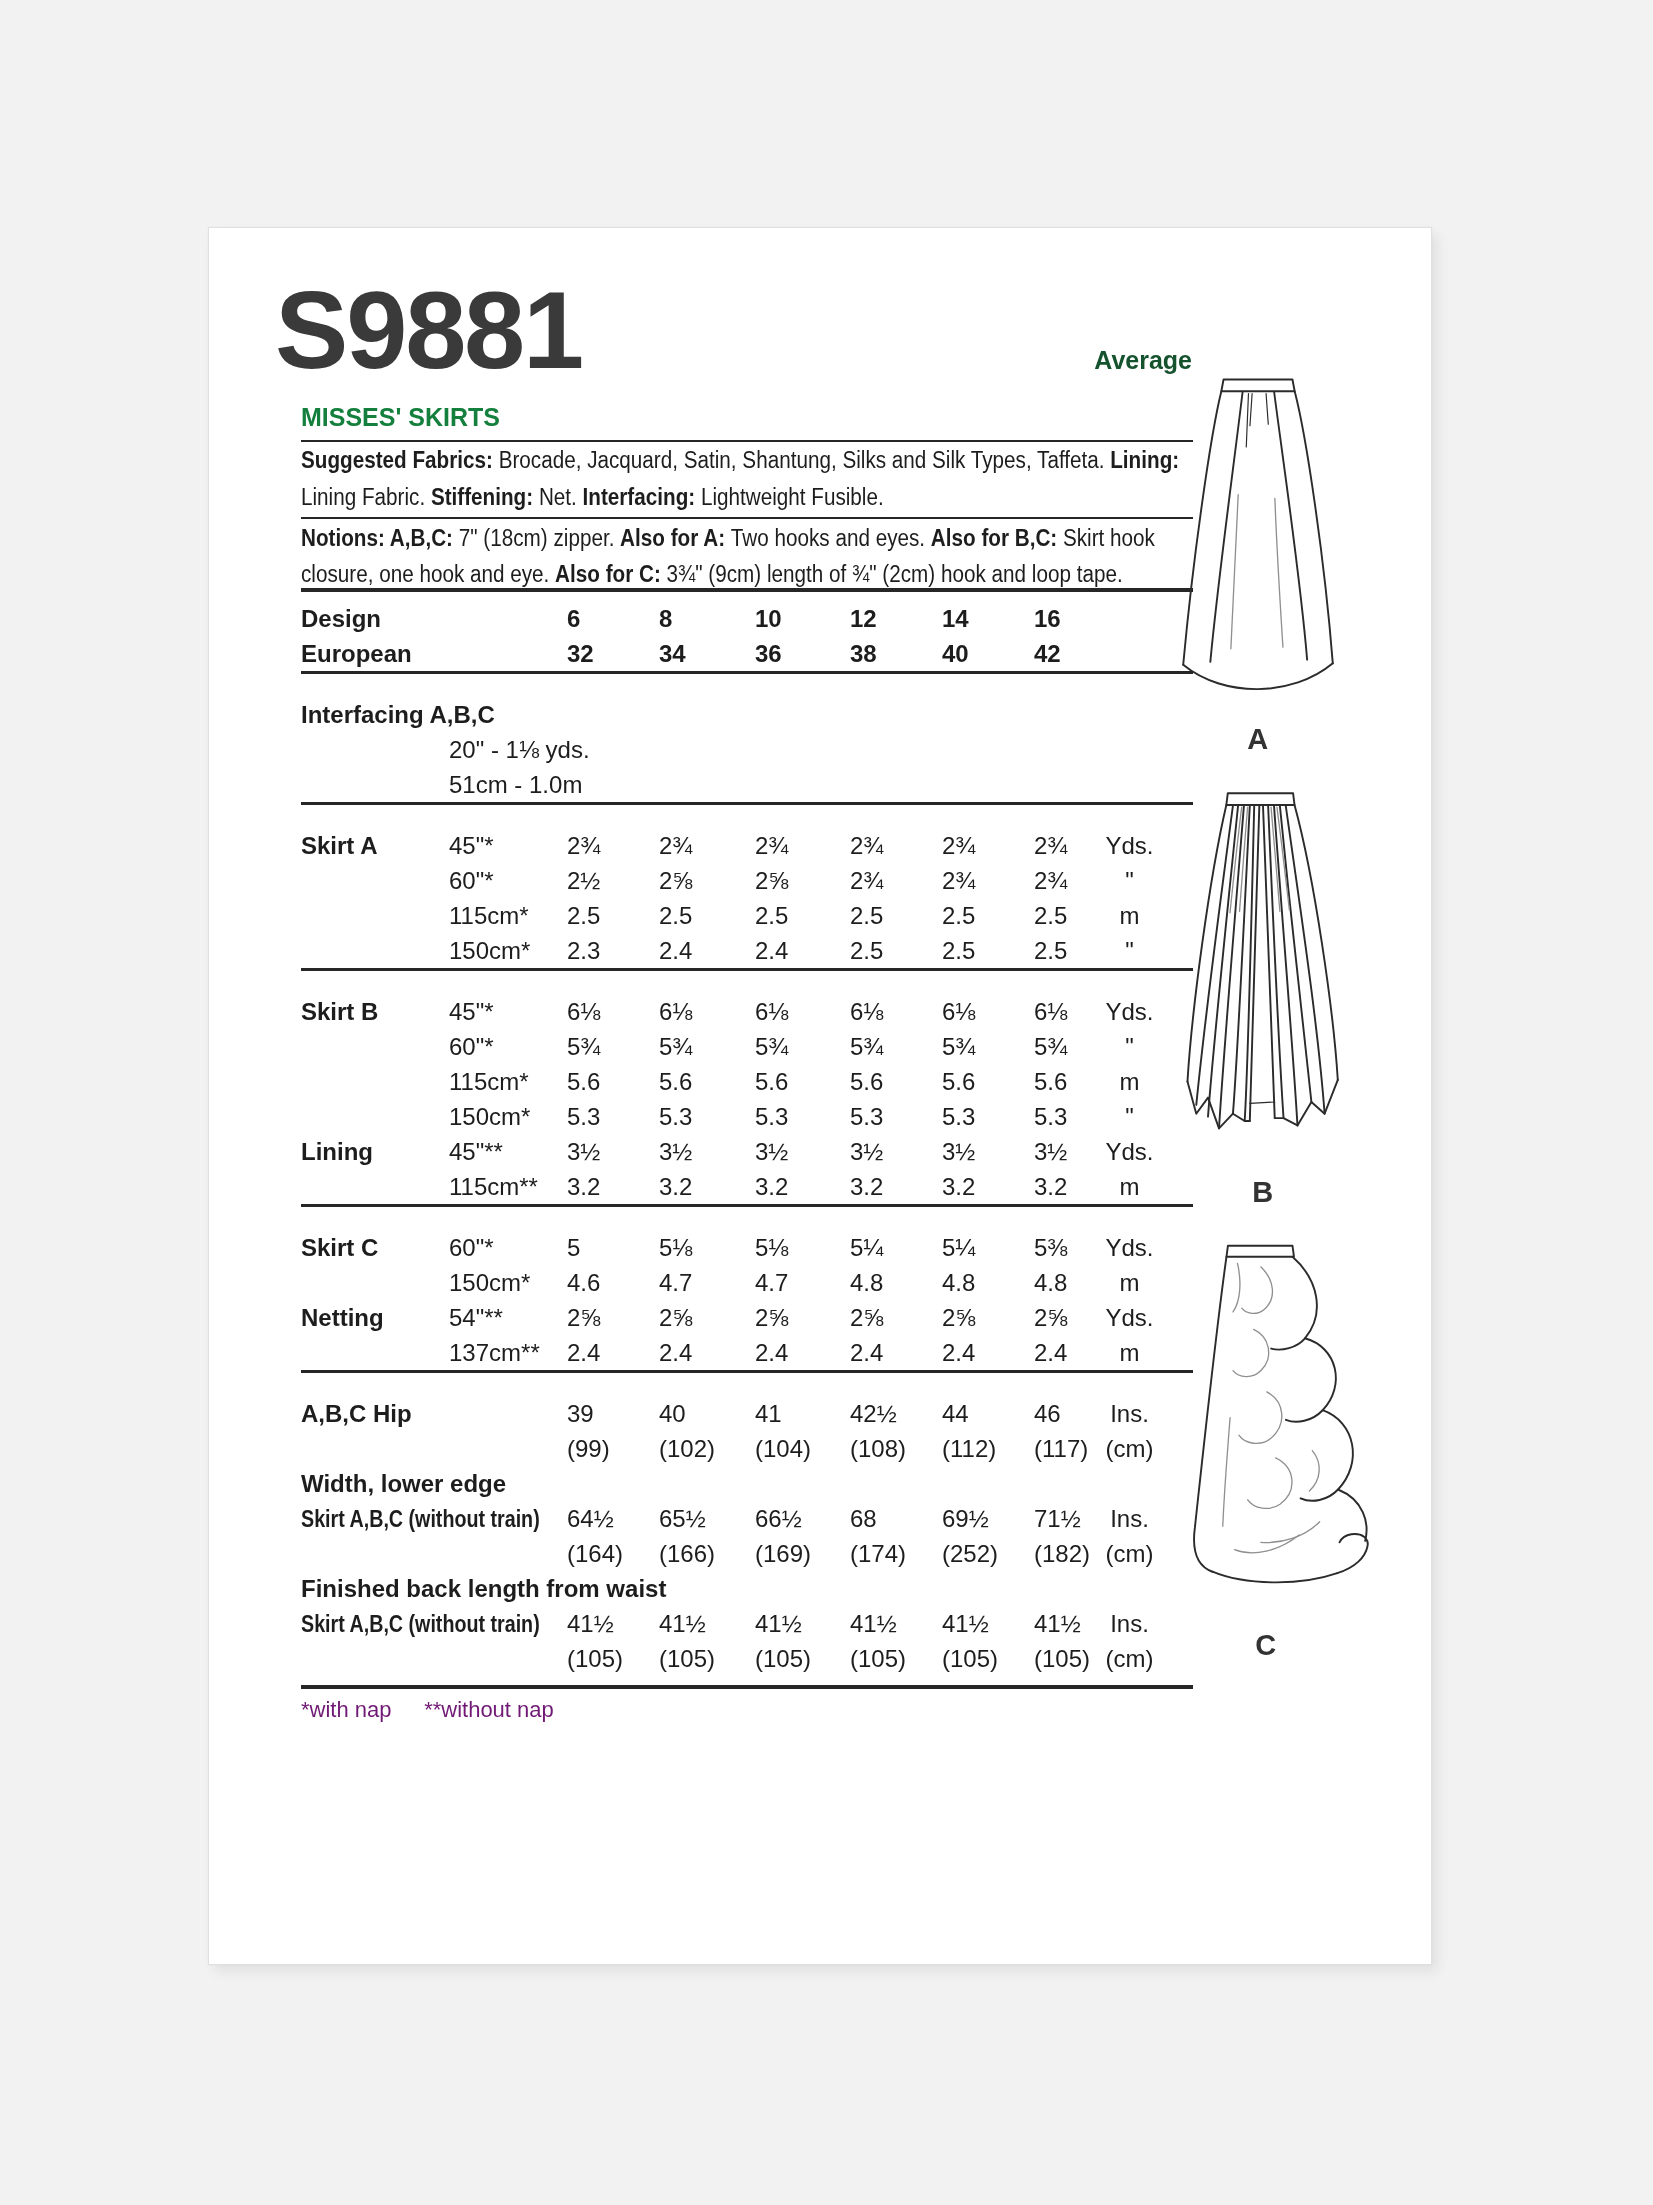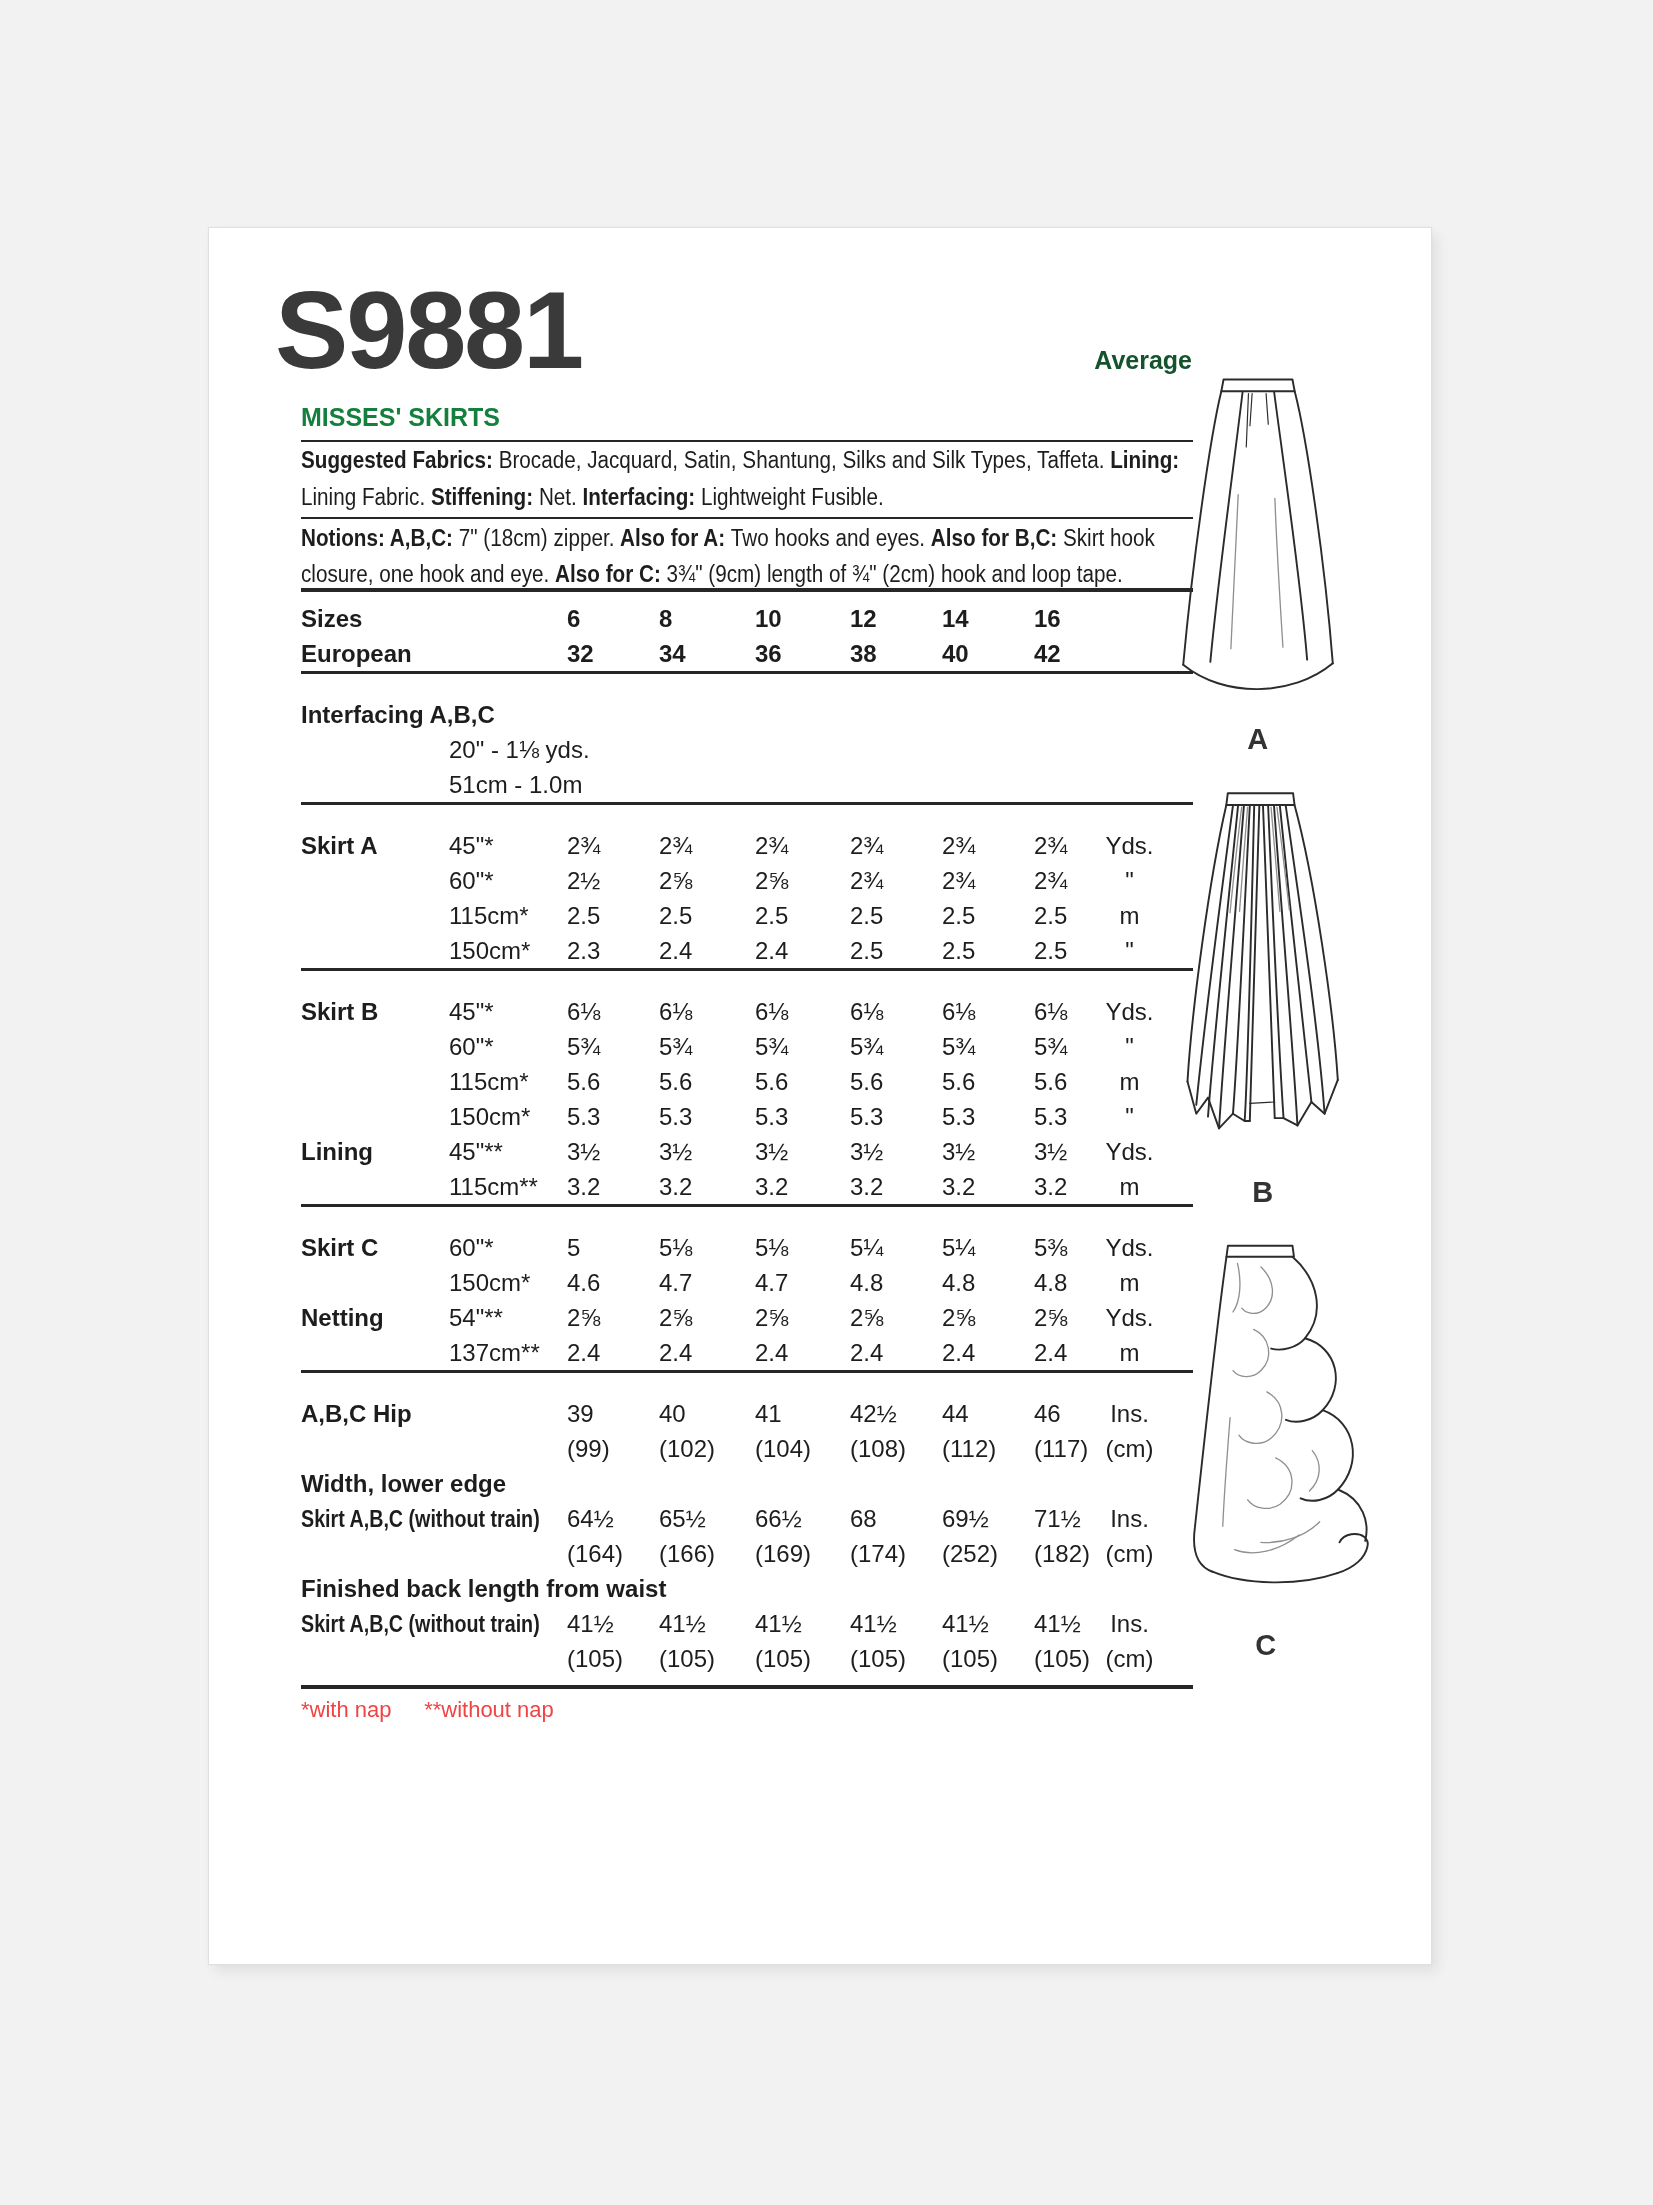--- a/index.html
+++ b/index.html
@@ -50,21 +50,21 @@
   .row .v3{left:549px;}
   .row .v4{left:641px;}
   .row .v5{left:733px;}
   .row .unit{left:788px;width:81px;text-align:center;}
   .hv .cell{font-weight:700;}
   .sep{border-bottom:3.7px solid #262626;margin-bottom:23px;}
   .tight .lab{transform:scaleX(.82);transform-origin:0 50%;}
   .footrule{top:1457px;}
   .footnote{
     position:absolute;left:92px;top:1469px;font-size:22px;line-height:26.5px;
-    white-space:nowrap;color:#ef4444;
+    white-space:nowrap;color:#701a75;
   }
   .footnote .fn2{margin-left:26.5px;}
   .view{position:absolute;}
   .view svg{display:block;}
   .view path{fill:none;stroke:#2b2b2b;stroke-width:2.6;stroke-linecap:round;stroke-linejoin:round;}
   .view path.w{stroke:#8f8f8f;stroke-width:1.8;}
   .view path.thin{stroke-width:1.6;}
   .vlabel{
     position:absolute;width:154px;text-align:center;
     font-size:29px;font-weight:700;color:#333;letter-spacing:0.7px;
@@ -99,21 +99,21 @@
     <div class="pline">
       
     <span class="seg">closure, one hook and eye. </span><span class="seg b">Also for C: </span><span class="seg">3¾" (9cm) length of ¾" (2cm) hook and loop tape.</span></div>
   </div>
 
   <div class="rule r5" style="top:360px;"></div>
 
   <div class="tbl">
 
   <div class="row hv">
-      <span class="cell lab">Sizes</span>
+      <span class="cell lab">Design</span>
       <span class="cell c1"></span>
       <span class="cell v0">6</span>
       <span class="cell v1">8</span>
       <span class="cell v2">10</span>
       <span class="cell v3">12</span>
       <span class="cell v4">14</span>
       <span class="cell v5">16</span>
       <span class="cell unit"></span>
     </div>
       <div class="row hv sep">

